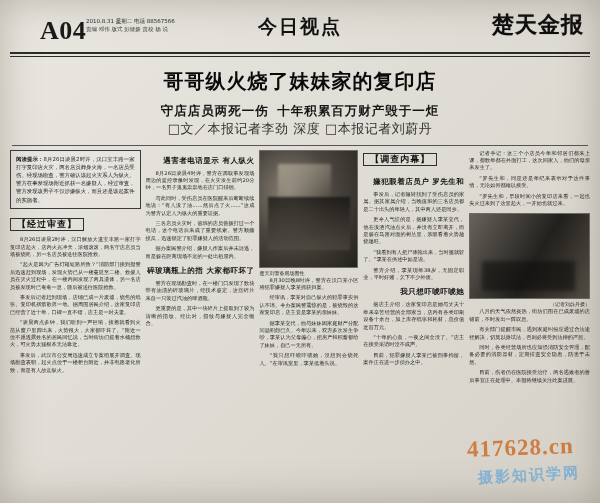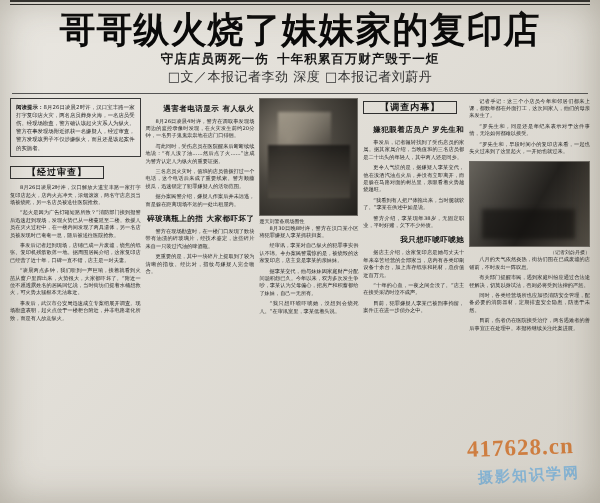--- a/index.html
+++ b/index.html
@@ -85,21 +85,21 @@
     background: #2b2b2b;
     margin: 1.5px 10px 0 10px;
   }
   
   .headline-block {
     text-align: center;
     padding: 7px 10px 2px 10px;
   }
   .headline {
     font-family: "DejaVu Serif", serif;
-    font-size: 36px;
+    font-size: 20px;
     font-weight: bold;
     letter-spacing: 1px;
     color: #0a0a0a;
     line-height: 34px;
   }
   .subhead {
     font-family: Liberation Mono, monospace;
     font-size: 12.5px;
     font-weight: bold;
     letter-spacing: 1px;
@@ -145,26 +145,26 @@
     line-height: 8.2px;
     background: rgba(255,255,255,0.12);
   }
   .lead-box .tag {
     font-weight: bold;
     color: #111;
   }
   .boxed-heading {
     display: inline-block;
     border: 1px solid #2f2f2f;
-    padding: 2px 16px;
+    padding: 2px 6px;
     font-size: 9px;
     font-weight: bold;
     font-family: "DejaVu Serif", serif;
     color: #111;
-    margin: 3px 5px 5px 0;
+    margin: 3px 12px 5px 0;
     letter-spacing: 1px;
   }
   .sub-heading {
     font-size: 7.5px;
     font-weight: bold;
     color: #141414;
     text-align: right;
     margin: 6px 0 4px 0;
     letter-spacing: 0.5px;
     line-height: 10px;
@@ -270,20 +270,29 @@
     inset: 0;
     pointer-events: none;
     box-shadow: inset 0 0 38px rgba(90,80,60,0.35);
   }
 </style>
 </head>
 <body>
 
 <div id="page">
 
+  <div class="masthead">
+    <div class="page-code">A04</div>
+    <div class="folio-meta">
+      <div>2010.8.31  星期二  电话 88567566</div>
+      <div class="line2">责编 邓伟  版式 彭健媛  责校 杨 说</div>
+    </div>
+    <div class="section-title">今日视点</div>
+    <div class="paper-logo">楚天金报</div>
+  </div>
   <div class="rule-thick"></div>
   <div class="rule-thin"></div>
 
   <div class="headline-block">
     <div class="headline">哥哥纵火烧了妹妹家的复印店</div>
     <div class="subhead">守店店员两死一伤  十年积累百万财产毁于一炬</div>
     <div class="byline">□文／本报记者李劲  深度 □本报记者刘蔚丹</div>
   </div>
   <div class="rule-under-head"></div>
 

